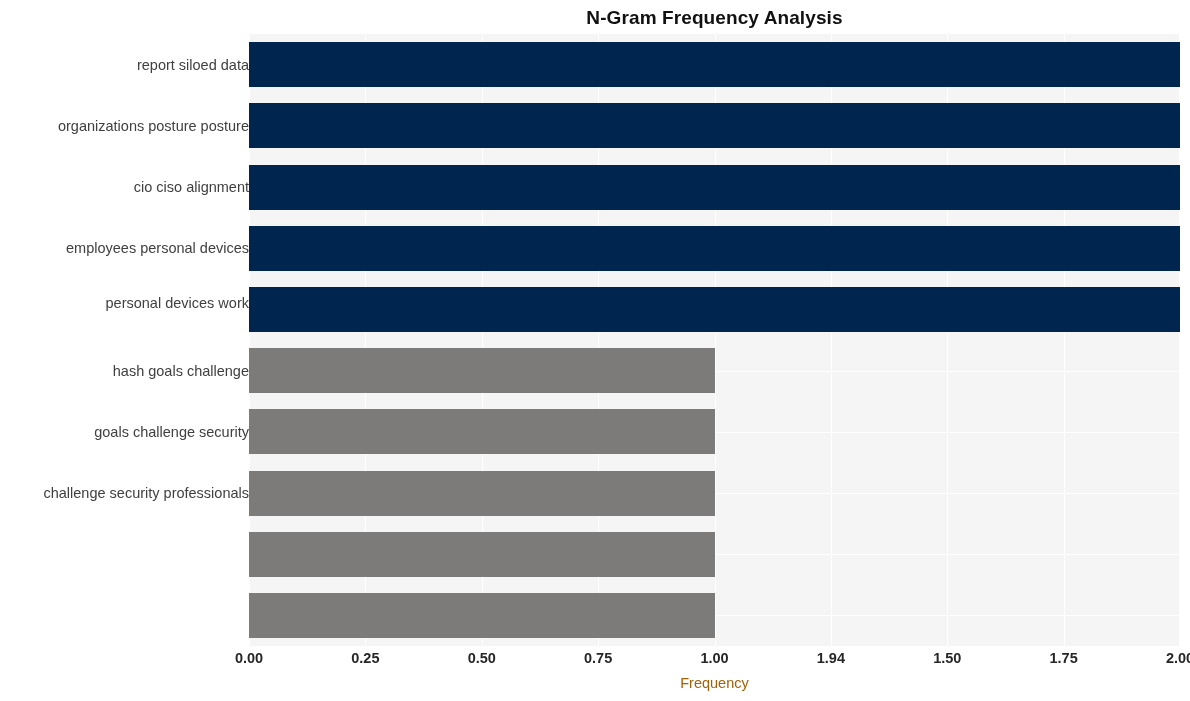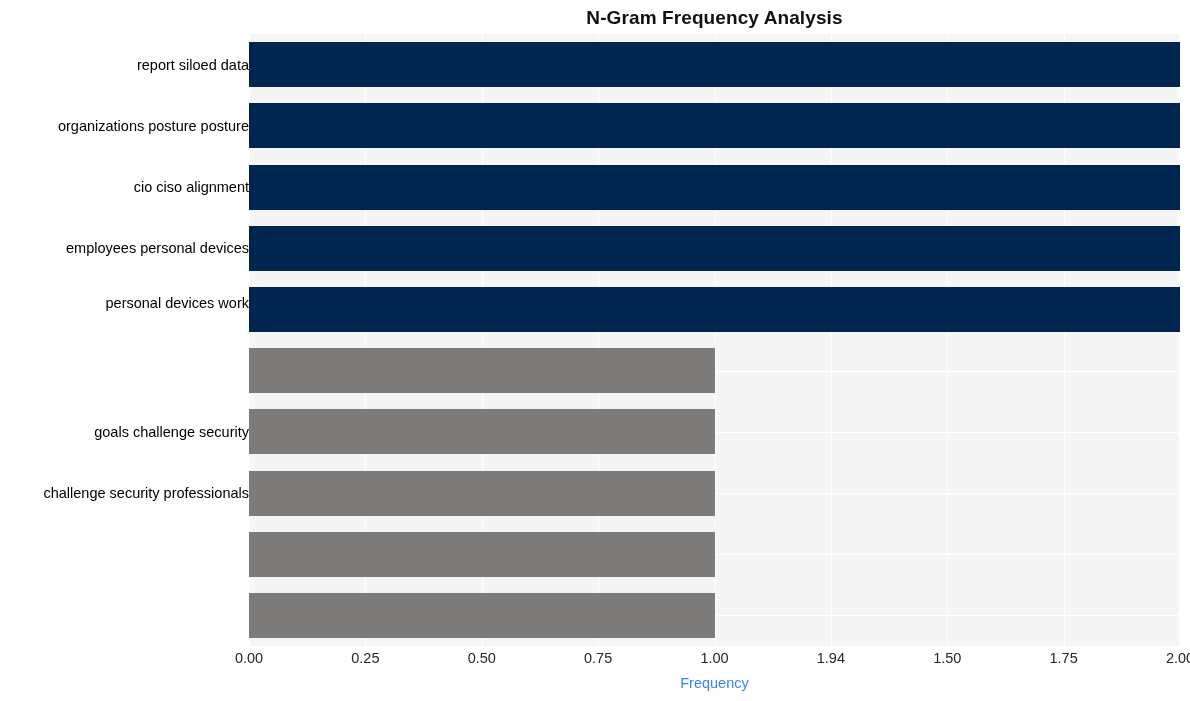--- a/index.html
+++ b/index.html
@@ -69,58 +69,59 @@
     height: 45px;
   }
 
   
   .ytick {
     position: absolute;
     right: 0;
     width: 243px;
     text-align: right;
     font-size: 14.5px;
-    color: #000000;
+    color: #404040;
     line-height: 17px;
     white-space: nowrap;
   }
   #y-axis-labels {
     position: absolute;
     left: 0;
     top: 34px;
     width: 249px;
     height: 612px;
   }
 
   
   #x-axis-labels {
     position: absolute;
     left: 249px;
     top: 649px;
     width: 931px;
     height: 22px;
+    font-weight: bold;
   }
   .xtick {
     position: absolute;
     top: 0;
     transform: translateX(-50%);
     font-size: 14.5px;
     color: #262626;
     line-height: 18px;
     white-space: nowrap;
   }
 
   #x-axis-title {
     position: absolute;
     left: 249px;
     top: 674px;
     width: 931px;
     text-align: center;
     font-size: 14.5px;
-    color: #3b82f6;
+    color: #a16207;
     line-height: 18px;
   }
 </style>
 </head>
 <body>
 
 <div id="figure">
 
   <div id="chart-title">N-Gram Frequency Analysis</div>
 
@@ -161,20 +162,21 @@
         <div class="bar" title="professionals intersect report: 1" style="left: 0px; width: 466px; top: 559px; background: rgb(124, 123, 121);"></div>
       </div>
   </div>
 
   <div id="y-axis-labels">
       <div class="ytick" style="top: 23px;">report siloed data</div>
       <div class="ytick" style="top: 84px;">organizations posture posture</div>
       <div class="ytick" style="top: 206px;">employees personal devices</div>
       <div class="ytick" style="top: 145px;">cio ciso alignment</div>
       <div class="ytick" style="top: 261px;">personal devices work</div>
+      <div class="ytick" style="top: 329px;">hash goals challenge</div>
       <div class="ytick" style="top: 390px;">goals challenge security</div>
       <div class="ytick" style="top: 451px;">challenge security professionals</div>
     </div>
 
   <div id="x-axis-labels">
       <div class="xtick" style="left: 0px;">0.00</div>
       <div class="xtick" style="left: 116.375px;">0.25</div>
       <div class="xtick" style="left: 232.75px;">0.50</div>
       <div class="xtick" style="left: 349.125px;">0.75</div>
       <div class="xtick" style="left: 465.5px;">1.00</div>

